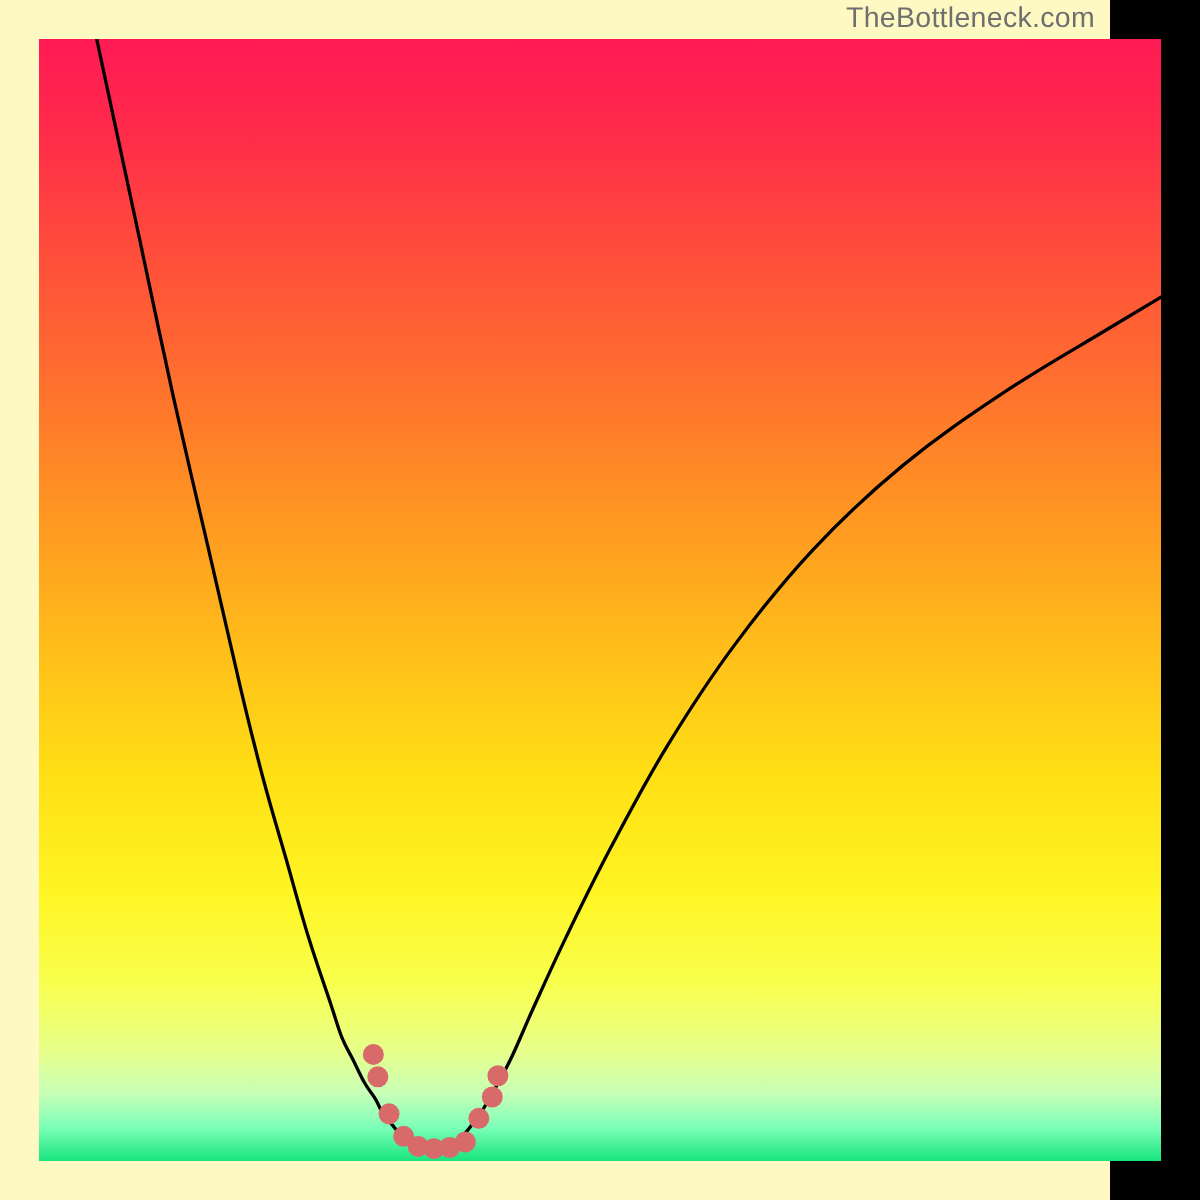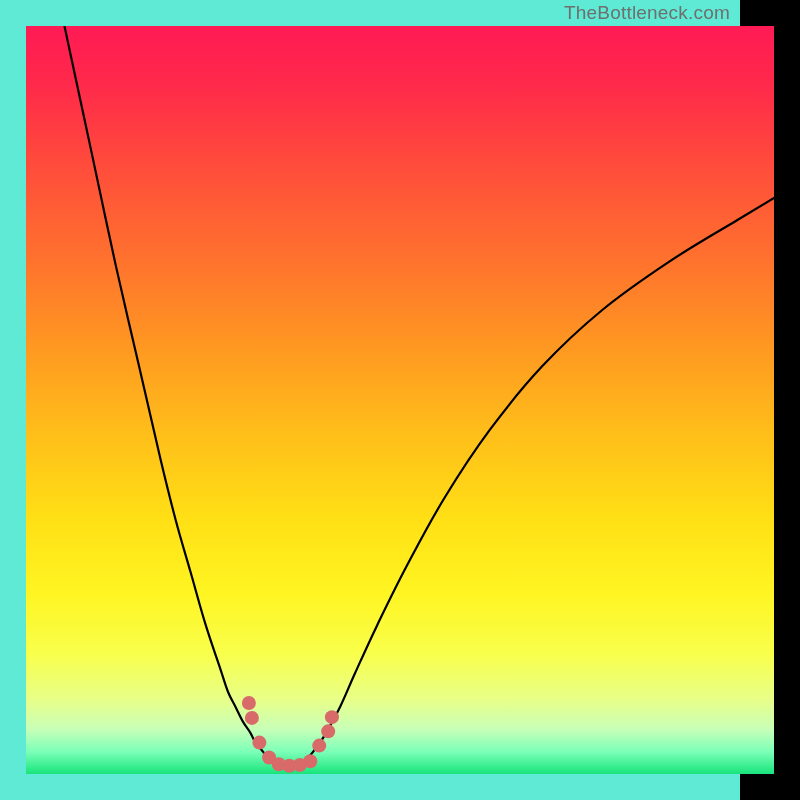--- a/index.html
+++ b/index.html
@@ -1,21 +1,21 @@
 <!DOCTYPE html>
 <html><head>
 <meta charset="utf-8">
 <style>
   * { margin: 0; padding: 0; box-sizing: border-box; }
   html, body { width: 800px; height: 800px; overflow: hidden; background: #000; }
   .frame {
     position: relative;
     width: 740px;
     height: 800px;
-    background: #5eead4;
+    background: #fef9c3;
   }
   .plot-area {
     position: absolute;
     left: 26px;
     top: 26px;
     width: 748px;
     height: 748px;
     overflow: hidden;
   }
   .gradient {

